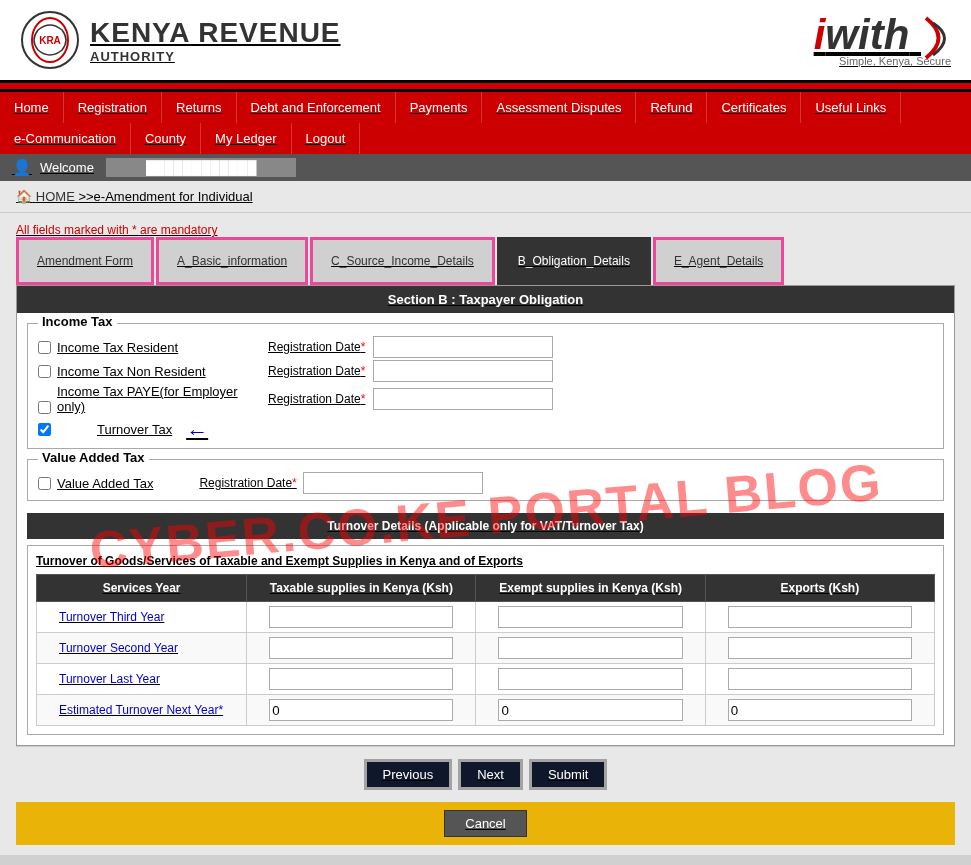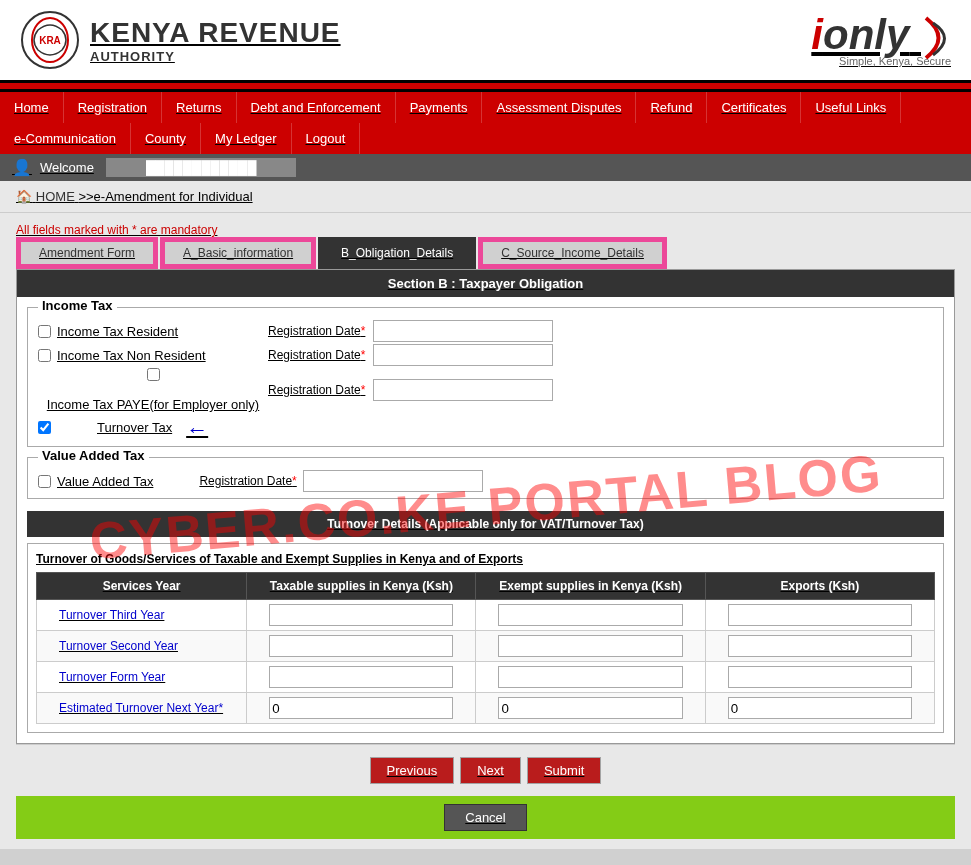--- a/index.html
+++ b/index.html
@@ -24,21 +24,21 @@
     
     .breadcrumb { background: #e8e8e8; padding: 8px 16px; font-size: 13px; border-bottom: 1px solid #ccc; }
     .breadcrumb a { color: #333; text-decoration: none; }
 
     
     .main-content { background: #e8e8e8; padding: 10px 16px; }
     .mandatory-note { color: #cc0000; font-size: 12px; }
 
     
     .tabs { display: flex; gap: 2px; margin-bottom: 0; }
-    .tab { padding: 4px 18px; background: #d0d0d0; border: 5px solid #ec4899; cursor: pointer; font-size: 12px; color: #333; }
+    .tab { padding: 14px 18px; background: #d0d0d0; border: 3px solid #ec4899; cursor: pointer; font-size: 12px; color: #333; }
     .tab.active { background: #333; color: #fff; border-color: #333; }
 
     
     .form-section { background: #fff; border: 1px solid #999; }
     .section-header { background: #333; color: #fff; text-align: center; padding: 6px; font-weight: bold; font-size: 13px; }
 
     
     .watermark-container { position: relative; }
     .watermark { position: absolute; top: 50%; left: 50%; transform: translate(-50%, -50%) rotate(-5deg); font-size: 52px; font-weight: 900; color: rgba(255,0,0,0.45); white-space: nowrap; pointer-events: none; z-index: 10; letter-spacing: 2px; }
 
@@ -47,22 +47,22 @@
 
     
     .turnover-table { width: 100%; border-collapse: collapse; font-size: 12px; }
     .turnover-table th { background: #333; color: #fff; padding: 6px 8px; text-align: center; border: 1px solid #555; }
     .turnover-table td { padding: 4px 22px; border: 1px solid #ccc; }
     .turnover-table td input[type=text] { width: 100%; border: 1px solid #aaa; height: 22px; padding: 2px; }
     .turnover-table tr:nth-child(even) td { background: #f9f9f9; }
 
     
     .button-row { display: flex; justify-content: center; gap: 6px; padding: 12px; background: #e8e8e8; border-top: 1px solid #ccc; }
-    .btn { padding: 5px 16px; border: 1px solid #a3a3a3; background: #b91c1c; color: #fff; cursor: pointer; font-size: 13px; }
-    .cancel-row { display: flex; justify-content: center; padding: 8px; background: #84cc16; }
+    .btn { padding: 5px 16px; border: 3px solid #a3a3a3; background: #0f172a; color: #fff; cursor: pointer; font-size: 13px; }
+    .cancel-row { display: flex; justify-content: center; padding: 8px; background: #eab308; }
     .btn-cancel { padding: 5px 20px; background: #555; color: #fff; border: 1px solid #333; cursor: pointer; font-size: 13px; }
 
     .page-wrapper { position: relative; overflow: hidden; }
   </style>
 </head>
 <body>
 
 <div class="page-wrapper" style="width:971px; min-height:865px;text-decoration:underline;">
 
   <div class="header">
@@ -74,21 +74,21 @@
         <path d="M18 20 Q30 10 42 20 Q50 30 42 40 Q30 50 18 40 Q10 30 18 20Z" fill="none" stroke="#333" stroke-width="1.5"></path>
         <text x="30" y="34" text-anchor="middle" font-size="10" font-weight="bold" fill="#cc0000">KRA</text>
       </svg>
       <div>
         <div style="font-size:28px; font-weight:bold; color:#333; text-transform:uppercase; letter-spacing:1px;">Kenya Revenue</div>
         <div style="font-size:13px; font-weight:bold; color:#333; text-transform:uppercase; letter-spacing:1px;">Authority</div>
       </div>
     </div>
     <div style="text-align:right;">
       <div style="font-size:42px; font-style:italic; font-weight:bold; line-height:1;">
-        <span style="color:#cc0000;">i</span><span style="color:#333;">only</span>
+        <span style="color:#cc0000;">i</span><span style="color:#333;">with</span>
         
         <svg width="30" height="50" style="display:inline-block; vertical-align:middle;">
           <path d="M5 5 Q30 25 5 45" stroke="#cc0000" fill="none" stroke-width="4"></path>
           <path d="M12 10 Q35 25 12 42" stroke="#333" fill="none" stroke-width="3"></path>
         </svg>
       </div>
       <div style="font-size:11px; color:#666; margin-top:-8px;">Simple, Kenya, Secure</div>
     </div>
   </div>
 
@@ -127,22 +127,23 @@
     <span>&gt;&gt;e-Amendment for Individual</span>
   </div>
 
   <div class="main-content" style="position:relative;">
 
     <div class="mandatory-note">All fields marked with * are mandatory</div>
 
     <div class="tabs">
       <div class="tab">Amendment Form</div>
       <div class="tab">A_Basic_information</div>
+      <div class="tab">C_Source_Income_Details</div>
       <div class="tab active">B_Obligation_Details</div>
-      <div class="tab">C_Source_Income_Details</div>
+      <div class="tab">E_Agent_Details</div>
     </div>
 
     <div class="form-section watermark-container" style="position:relative; overflow:hidden;">
 
       <div class="watermark">CYBER.CO.KE PORTAL BLOG</div>
 
       <div class="section-header">Section B : Taxpayer Obligation</div>
 
       <div style="border: 1px solid #aaa; margin: 10px; padding: 8px 10px 6px 10px; position:relative;">
         <div style="position:absolute; top:-10px; left:10px; background:#fff; padding:0 4px; font-weight:bold; font-size:13px;">Income Tax</div>
@@ -160,21 +161,21 @@
 
           <div style="display:flex; align-items:center; gap:6px;">
             <input type="checkbox" style="">
             <label>Income Tax Non Resident</label>
           </div>
           <div style="display:flex; align-items:center; gap:8px;">
             <span style="font-size:12px;">Registration Date<span style="color:red">*</span></span>
             <input type="text" style="border: 1px solid rgb(170, 170, 170); height: 22px; width: 180px;">
           </div>
 
-          <div style="display:flex; align-items:center; gap:16px;flex-direction:column;">
+          <div style="display:flex; align-items:flex-end; gap:6px;">
             <input type="checkbox" style="">
             <label>Income Tax PAYE(for Employer only)</label>
           </div>
           <div style="display:flex; align-items:center; gap:8px;">
             <span style="font-size:12px;">Registration Date<span style="color:red">*</span></span>
             <input type="text" style="border: 1px solid rgb(170, 170, 170); height: 22px; width: 180px;">
           </div>
 
           <div style="display:flex; align-items:center; gap:6px;">
             <input type="checkbox" checked="" style="border: 2px solid rgb(51, 51, 51);">
@@ -216,21 +217,21 @@
               <td><input type="text" style=""></td>
               <td><input type="text" style=""></td>
             </tr>
             <tr>
               <td style="color:#0000cc;">Turnover Second Year</td>
               <td><input type="text" style=""></td>
               <td><input type="text" style=""></td>
               <td><input type="text" style=""></td>
             </tr>
             <tr>
-              <td style="color:#0000cc;">Turnover Form Year</td>
+              <td style="color:#0000cc;">Turnover Last Year</td>
               <td><input type="text" style=""></td>
               <td><input type="text" style=""></td>
               <td><input type="text" style=""></td>
             </tr>
             <tr>
               <td style="color:#0000cc;">Estimated Turnover Next Year*</td>
               <td><input type="text" value="0" style=""></td>
               <td><input type="text" value="0" style=""></td>
               <td><input type="text" value="0" style=""></td>
             </tr>

